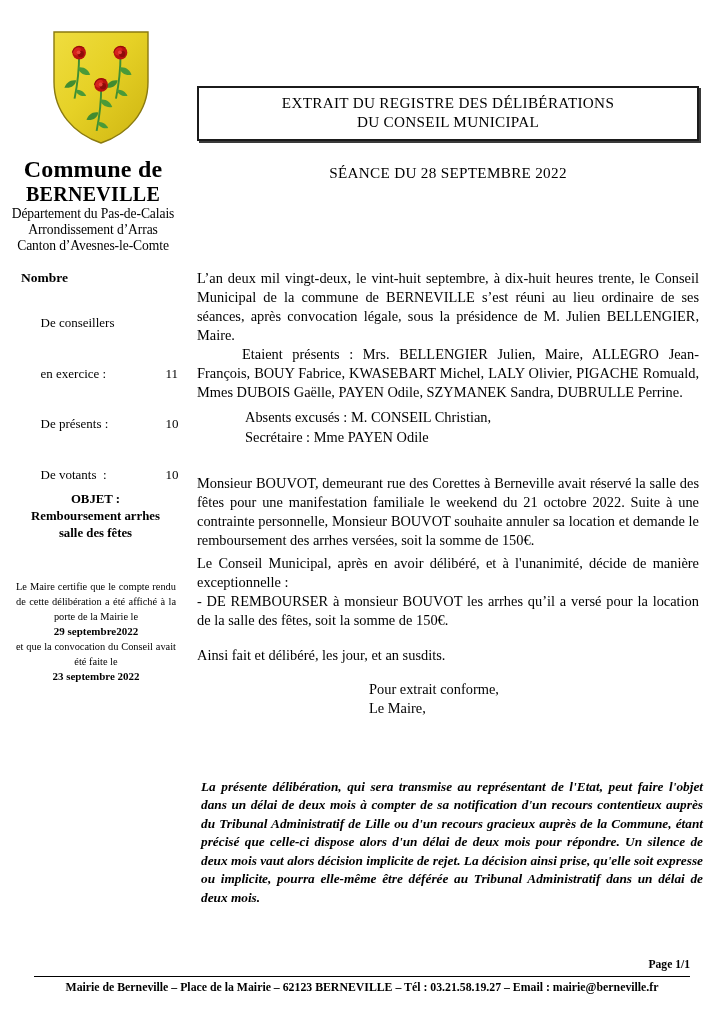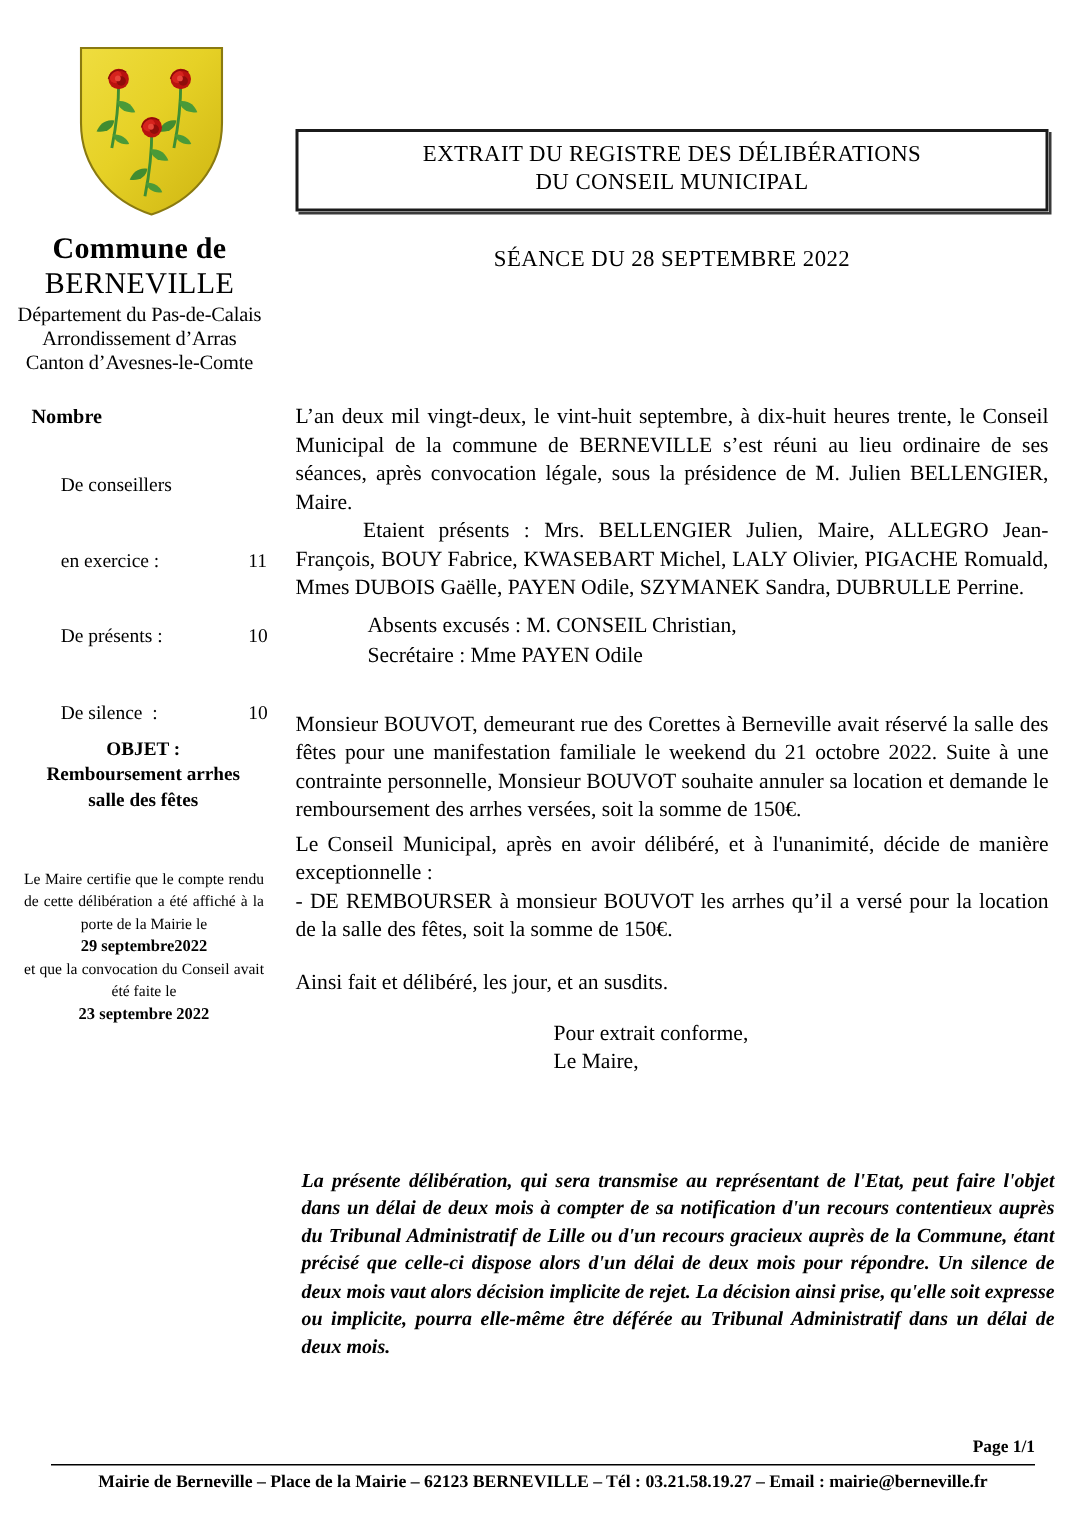--- a/index.html
+++ b/index.html
@@ -37,25 +37,25 @@
   #commune-block {
     position: absolute;
     left: 0;
     top: 155px;
     width: 186px;
     text-align: center;
     line-height: 1.17;
   }
   .commune-line1 {
     font-weight: bold;
-    font-size: 20px;
+    font-size: 24px;
     letter-spacing: .2px;
   }
   .commune-line2 {
-    font-weight: normal;
+    font-weight: bold;
     font-size: 20px;
     letter-spacing: .3px;
   }
   .commune-sub {
     font-size: 13.6px;
     letter-spacing: -.1px;
   }
 
   #nombre-block {
     position: absolute;
@@ -254,21 +254,21 @@
     <div class="nombre-row">
       <span class="nombre-label">De conseillers</span><span class="nombre-value"></span>
     </div>
     <div class="nombre-row">
       <span class="nombre-label">en exercice :</span><span class="nombre-value">11</span>
     </div>
     <div class="nombre-row">
       <span class="nombre-label">De présents :</span><span class="nombre-value">10</span>
     </div>
     <div class="nombre-row">
-      <span class="nombre-label">De silence  :</span><span class="nombre-value">10</span>
+      <span class="nombre-label">De votants  :</span><span class="nombre-value">10</span>
     </div>
   </div>
 
 
   <div id="objet-block">
     <div>OBJET :</div>
     <div>Remboursement arrhes</div>
     <div>salle des fêtes</div>
   </div>
 

